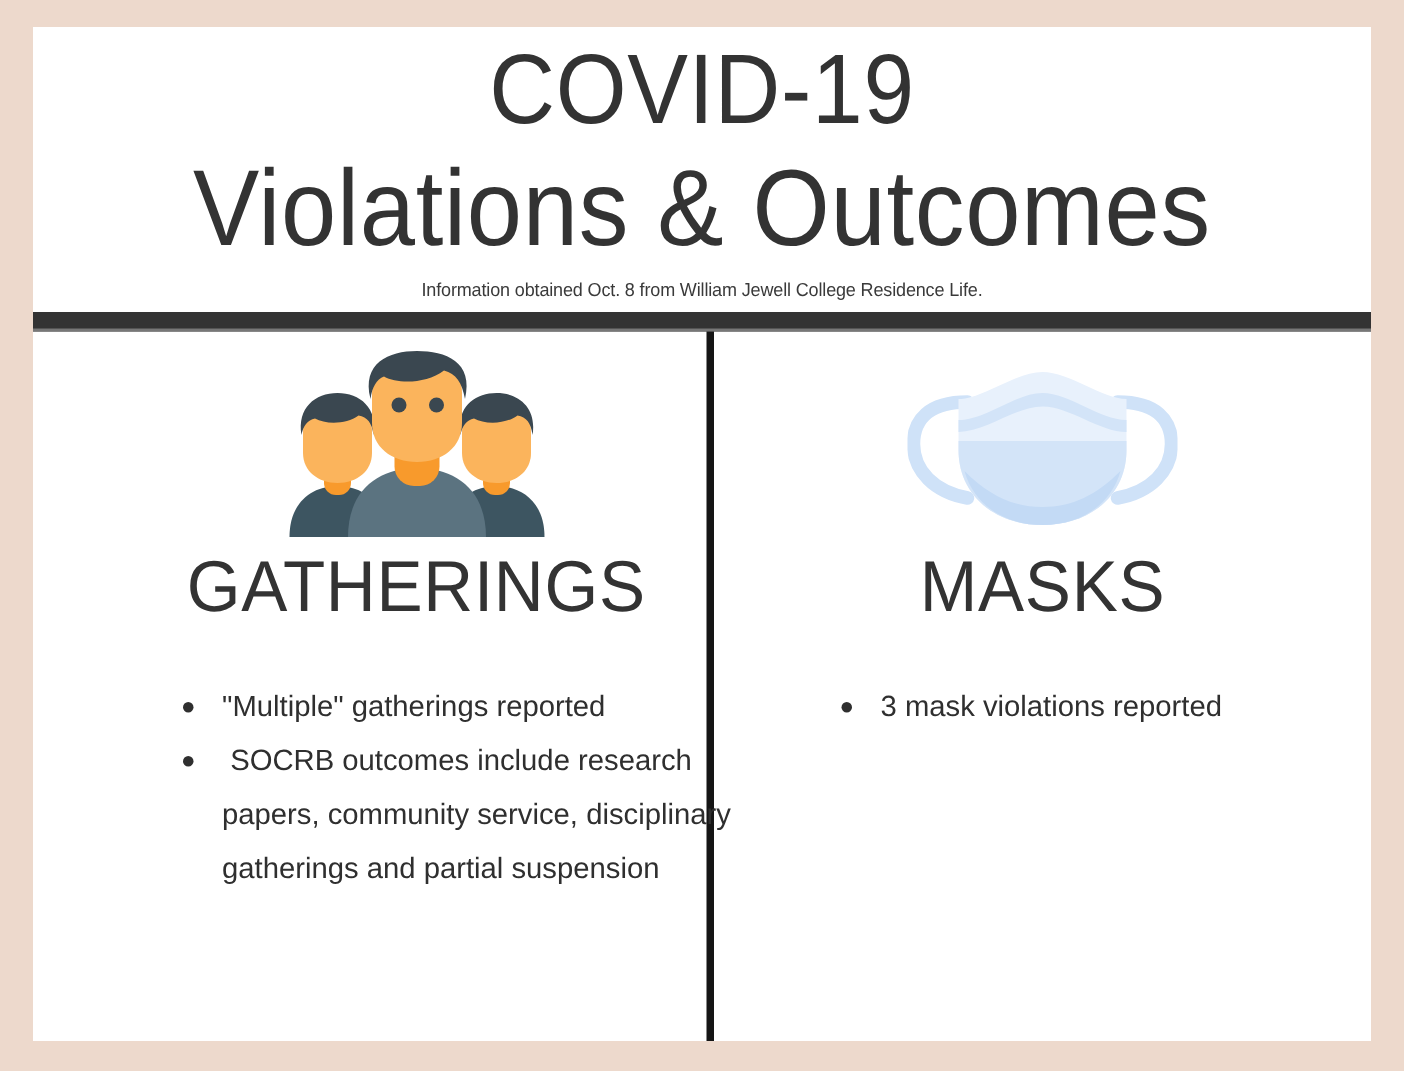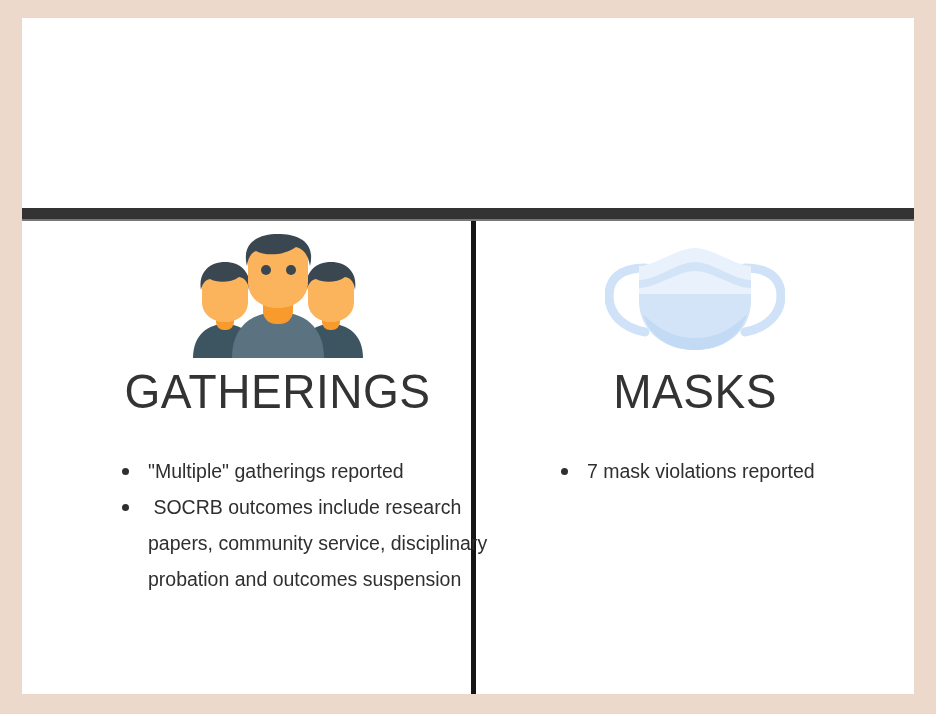--- a/index.html
+++ b/index.html
@@ -151,20 +151,27 @@
     border-radius: 50%;
     background: #2f2f2f;
   }
 </style>
 </head>
 <body>
 
 <div id="poster">
   <div id="canvas">
 
+    <div id="header">
+      <div id="title-block">
+        <span class="title-line" id="title-line1">COVID-19</span>
+        <span class="title-line" id="title-line2">Violations &amp; Outcomes</span>
+      </div>
+      <div id="subtitle">Information obtained Oct. 8 from William Jewell College Residence Life.</div>
+    </div>
 
     <div id="hrule"></div>
     <div id="vrule"></div>
 
     <div class="column" id="col-left">
 
       <div class="icon-wrap">
         <svg width="186" height="124" viewBox="0 0 186 124">
 
           <path d="M8 124 C8 100 24 90 40 90 C56 90 72 100 72 124 Z" fill="#3D5561"></path>
@@ -193,21 +200,21 @@
 
           <circle cx="81" cy="36" r="5" fill="#3A4750"></circle>
           <circle cx="106" cy="36" r="5" fill="#3A4750"></circle>
         </svg>
       </div>
 
       <div class="section-heading">GATHERINGS</div>
 
       <ul class="bullets" id="bullets-left">
         <li>"Multiple" gatherings reported</li>
-        <li> SOCRB outcomes include research papers, community service, disciplinary probation and outcomes suspension</li>
+        <li> SOCRB outcomes include research papers, community service, disciplinary gatherings and partial suspension</li>
       </ul>
     </div>
 
     <div class="column" id="col-right">
 
       <div class="icon-wrap">
         <svg width="180" height="108" viewBox="0 0 180 108">
 
           <path d="M40 22 C14 22 4 34 4 50 C4 68 18 82 40 86" fill="none" stroke="#CFE2F8" stroke-width="9" stroke-linecap="round" stroke-linejoin="round"></path>
           <path d="M140 22 C166 22 176 34 176 50 C176 68 162 82 140 86" fill="none" stroke="#CFE2F8" stroke-width="9" stroke-linecap="round" stroke-linejoin="round"></path>
@@ -222,18 +229,18 @@
                    C58 104 34 84 34 54 Z" fill="#D3E4F8"></path>
 
           <path d="M38 68 C54 84 70 92 90 92 C110 92 126 84 142 68
                    C136 90 116 104 90 104 C64 104 44 90 38 68 Z" fill="#C3DAF5"></path>
         </svg>
       </div>
 
       <div class="section-heading">MASKS</div>
 
       <ul class="bullets" id="bullets-right">
-        <li>7 mask violations reported</li>
+        <li>3 mask violations reported</li>
       </ul>
     </div>
 
   </div>
 </div>
 
 </body></html>

